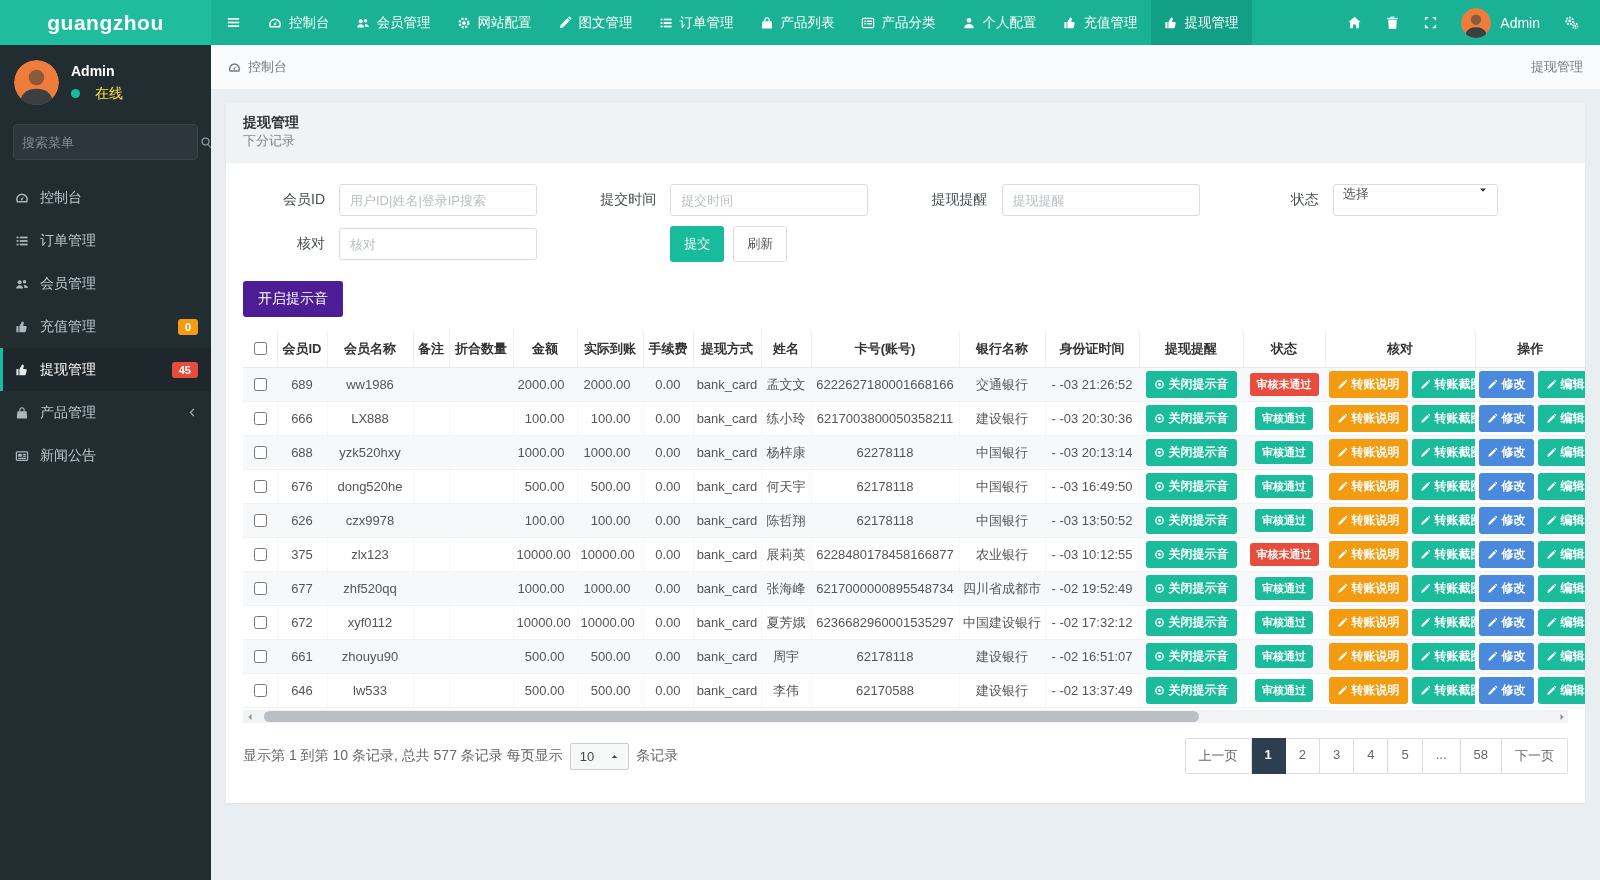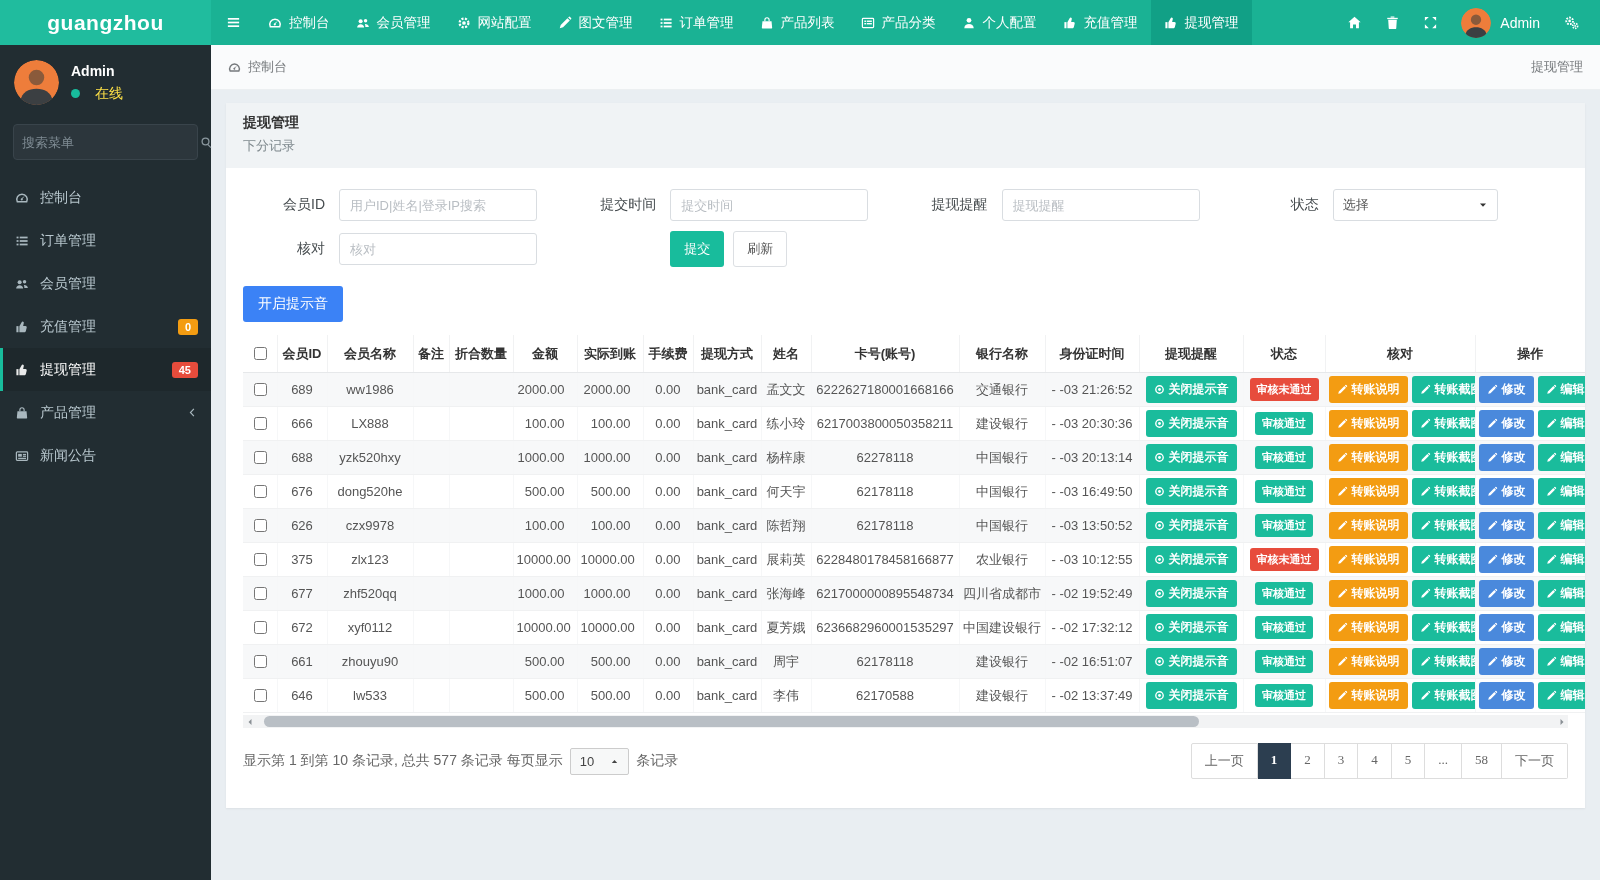--- a/index.html
+++ b/index.html
@@ -47,39 +47,39 @@
 
   
   .main { margin-left:211px; padding-top:45px; }
   .breadcrumb { height:45px; background:#fafbfc; border-bottom:1px solid #eceff1; display:flex; align-items:center;
     justify-content:space-between; padding:0 17px; color:#75797c; font-size:13px; }
   .bc-left { display:flex; align-items:center; gap:7px; }
   .content { padding:13px 15px 0; }
   .panel { background:#fff; box-shadow:0 1px 2px rgba(0,0,0,.06); }
   .panel-head { background:#f0f3f5; padding:11px 17px 13px; }
   .panel-title { font-size:14px; font-weight:bold; color:#333; }
-  .panel-sub { font-size:13px; color:#7e888d; margin-top:5px; }
+  .panel-sub { font-size:13px; color:#7e888d; }
   .panel-body { padding:0 17px 2px; }
 
   
   .filter-row { display:flex; padding-top:21px; }
   .fgroup { width:25%; display:flex; align-items:center; }
   .flabel { width:96px; text-align:right; padding-right:14px; font-size:14px; color:#454b4e; flex:0 0 auto; }
   .finput { width:198px; height:32px; border:1px solid #d9dde1; border-radius:3px; padding:0 10px;
     font-size:13px; color:#555; outline:none; }
   .finput::placeholder { color:#b9bec3; }
   .fselect { width:165px; height:32px; border:1px solid #d9dde1; border-radius:3px; padding:0 9px; background:#fff;
-    font-size:13px; color:#555; display:flex; align-items:center; justify-content:space-between; cursor:pointer; }
+    font-size:13px; color:#555; display:flex; align-items:flex-start; justify-content:space-between; cursor:pointer; }
   .fselect .ic { width:10px; height:10px; color:#333; }
   .btn { display:inline-flex; align-items:center; border:1px solid transparent; border-radius:3px;
     font-size:13px; padding:8px 13px; cursor:pointer; background:none; font-family:inherit; }
   .btn-teal { background:#18bc9c; color:#fff; }
   .btn-default { background:#fff; border-color:#dcdfe3; color:#555; margin-left:9px; }
 
-  .sound-btn { margin:19px 0 13px; background:#3b82f6; color:#fff; font-size:14px; padding:9px 15px;
+  .sound-btn { margin:19px 0 13px; background:#4c1d95; color:#fff; font-size:14px; padding:9px 15px;
     border:none; border-radius:3px; cursor:pointer; font-family:Liberation Serif, serif; }
 
   
   table { width:100%; border-collapse:collapse; table-layout:fixed; }
   th { font-size:13px; font-weight:bold; color:#333; padding:9px 3px; text-align:center;
     border-bottom:1px solid #e6e8ea; border-left:1px solid #f1f2f3; white-space:nowrap; overflow:hidden; }
   th:first-child { border-left:none; }
   td { font-size:13px; color:#555; padding:3px 3px; height:30px; text-align:center;
     border-bottom:1px solid #f0f1f2; border-left:1px solid #f6f7f8; white-space:nowrap; overflow:hidden; }
   td:first-child { border-left:none; }
@@ -103,21 +103,21 @@
   .hs-arrow .ic { width:8px; height:8px; }
   .hs-track { flex:1; height:13px; background:#f2f3f4; position:relative; }
   .hs-thumb { position:absolute; left:8px; top:1px; height:11px; width:72%; background:#b9bfc5; border-radius:6px; cursor:grab; }
 
   
   .pagi { display:flex; justify-content:space-between; align-items:center; padding:15px 0 27px; }
   .pagi-left { display:flex; align-items:center; gap:7px; font-size:14px; color:#666; }
   .psize { display:inline-flex; align-items:center; gap:16px; border:1px solid #ccc; background:#f7f8f8;
     padding:5px 9px; font-size:13px; color:#444; border-radius:2px; cursor:pointer; }
   .psize .ic { width:9px; height:9px; }
-  .pager { display:flex;font-family:Liberation Serif, serif; }
+  .pager { display:flex; }
   .page-cell { min-width:28px; padding:8px 13px; background:#fff; border:1px solid #ddd; border-left:none;
     color:#666; font-size:13px; text-align:center; cursor:pointer; }
   .page-cell:first-child { border-left:1px solid #ddd; border-radius:2px 0 0 2px; }
   .page-cell:last-child { border-radius:0 2px 2px 0; }
   .page-cell.active { background:#2c3e50; border-color:#2c3e50; color:#fff; font-weight:bold; }
 </style>
 </head>
 <body>
 
 <div class="topbar">

